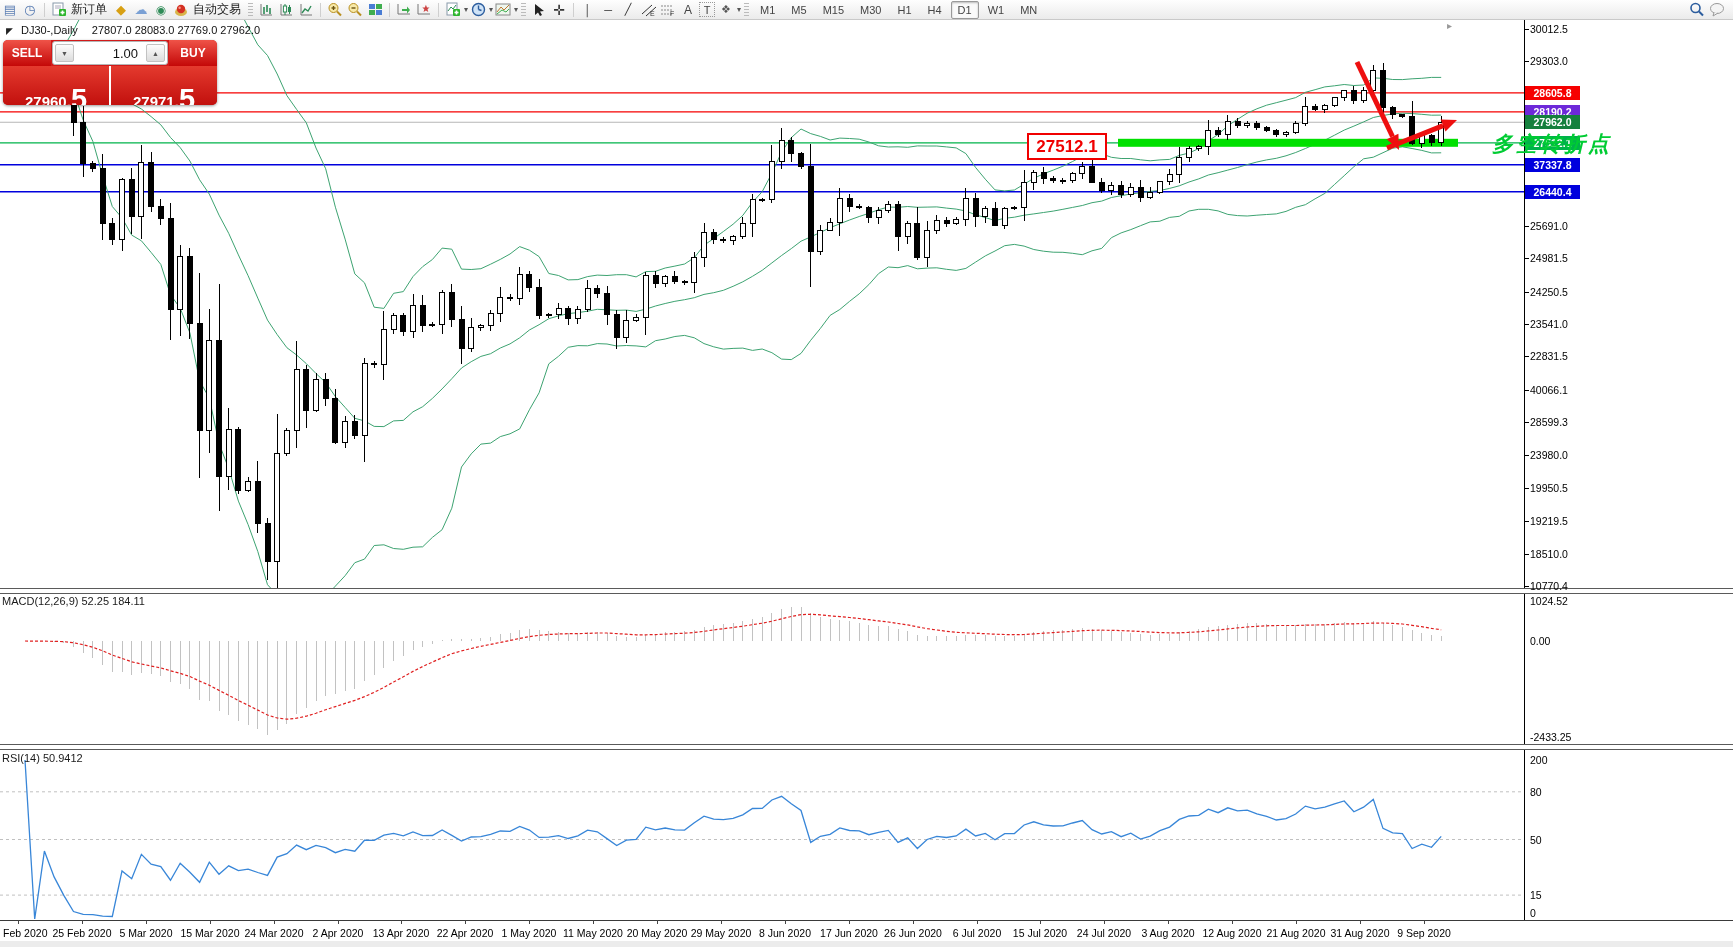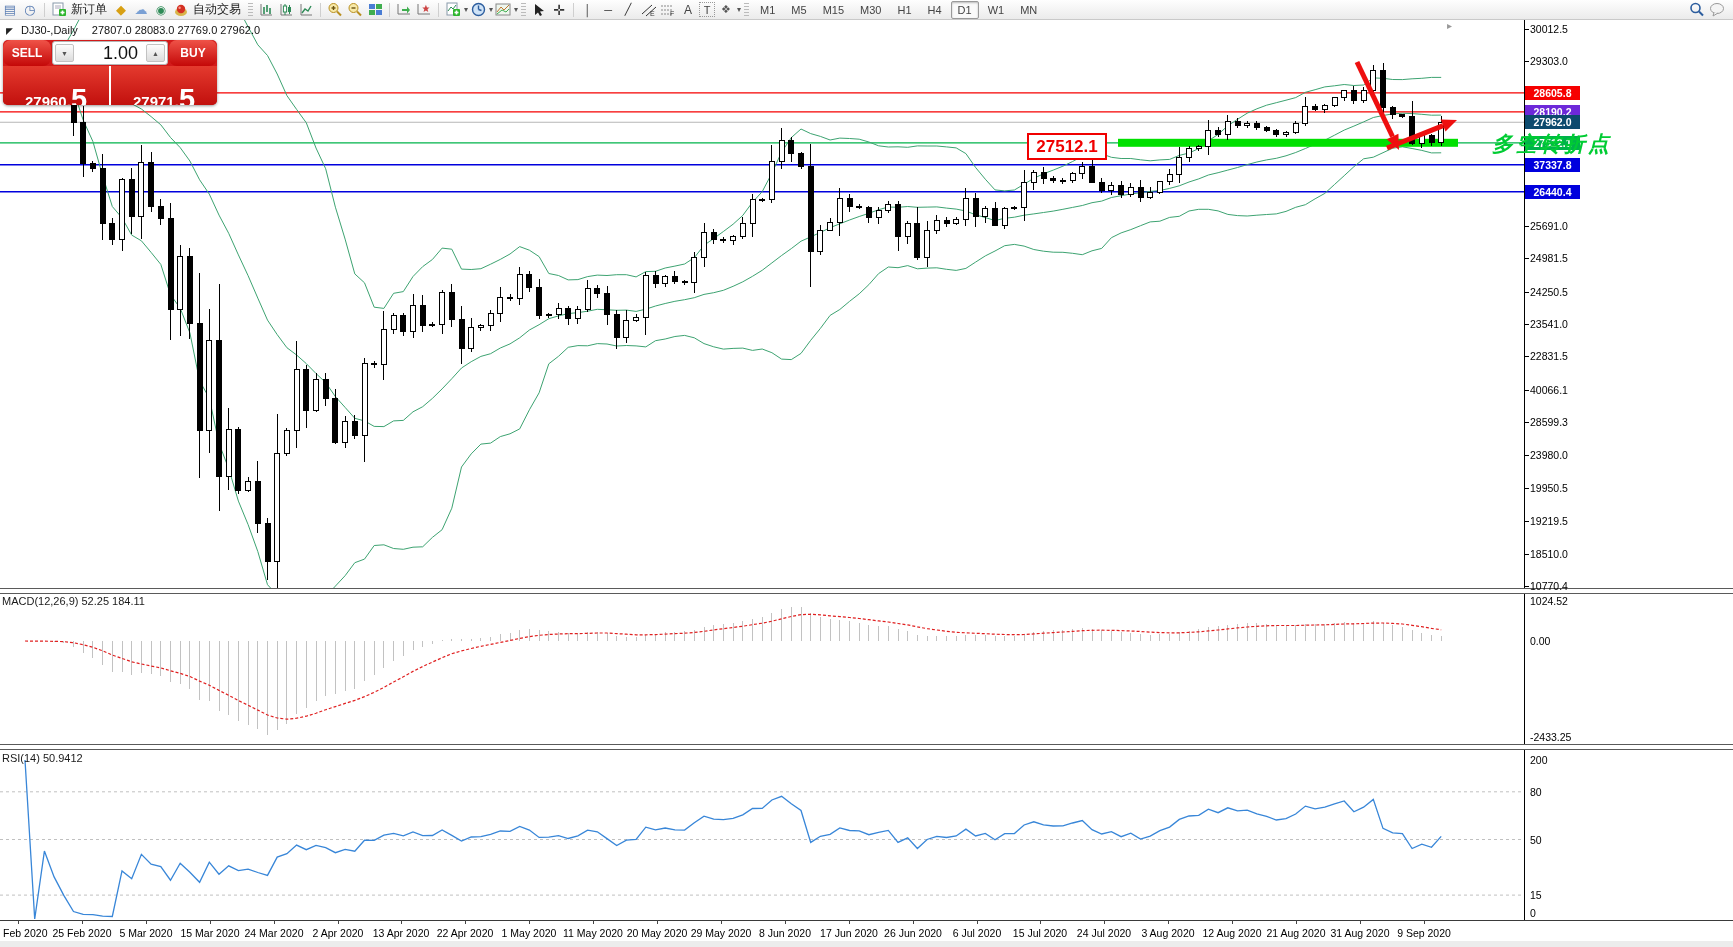--- a/index.html
+++ b/index.html
@@ -23,27 +23,27 @@
   .tb-right{margin-left:auto;display:flex;align-items:center;padding-right:6px;}
   
   #chart-title{position:absolute;left:21px;top:24px;font-size:11px;color:#111;z-index:20;}
   #panel-toggle{position:absolute;left:6px;top:26px;font-size:9px;color:#222;z-index:21;}
   #scroll-marker{position:absolute;left:1447px;top:20px;font-size:10px;color:#999;z-index:5;}
   
   #trade-panel{position:absolute;left:3px;top:40px;width:214px;height:65px;z-index:30;
     border-radius:5px;box-shadow:0 1px 3px rgba(0,0,0,.4);overflow:hidden;background:#d21a1a;}
   #tp-row1{position:absolute;left:0;top:0;width:214px;height:26px;display:flex;}
   .tp-btn{flex:0 0 48px;background:linear-gradient(#ef5348,#c40808);color:#fff;
-    font-size:12px;font-weight:bold;display:flex;align-items:center;justify-content:center;border-radius:8px;}
+    font-size:12px;font-weight:bold;display:flex;align-items:center;justify-content:center;}
   #tp-vol{flex:1;background:#fff;border:1px solid #b5b5b5;border-radius:3px;margin:1px;
     display:flex;align-items:stretch;}
   #tp-vol .spin{width:17px;background:linear-gradient(#fdfdfd,#dcdcdc);border:1px solid #c2c2c2;
     border-radius:2px;margin:2px;font-size:7px;color:#555;display:flex;align-items:center;justify-content:center;}
   #tp-vol .val{flex:1;display:flex;align-items:center;justify-content:flex-end;padding-right:6px;
-    font-size:18px;color:#111;}
+    font-size:13px;color:#111;}
   #tp-row2{position:absolute;left:0;top:26px;width:214px;height:49px;display:flex;justify-content:space-between;}
   .tp-price{flex:1;background:linear-gradient(#e43a2e,#b90505);color:#fff;display:flex;
     align-items:flex-end;justify-content:center;padding-bottom:3px;}
   .tp-price:first-child{border-right:2px solid #fff;}
   .px-small{font-size:15px;font-weight:bold;line-height:20px;}
   .px-big{font-size:29px;font-weight:bold;line-height:25px;}
   
   .pane-sep{position:absolute;left:0;width:1733px;height:4px;background:#fff;
     border-top:1px solid #5a5a5a;border-bottom:1px solid #5a5a5a;z-index:15;}
   #axis-line{position:absolute;left:1524px;top:19px;width:1px;height:901px;background:#000;z-index:14;}
@@ -798,21 +798,21 @@
       <div class="y-tickmark" style="top:488px"></div>
       <div class="y-tick" style="top:482px">19950.5</div>
       <div class="y-tickmark" style="top:521px"></div>
       <div class="y-tick" style="top:515px">19219.5</div>
       <div class="y-tickmark" style="top:554px"></div>
       <div class="y-tick" style="top:548px">18510.0</div>
       <div class="y-tickmark" style="top:586px"></div>
       <div class="y-tick" style="top:580px">10770.4</div>
       <div class="badge" style="top:86px;background:#f60000">28605.8</div>
       <div class="badge" style="top:105px;background:#6d28d9">28190.2</div>
-      <div class="badge" style="top:115px;background:#0c4a6e">27962.0</div>
+      <div class="badge" style="top:115px;background:#15803d">27962.0</div>
       <div class="badge" style="top:136px;background:#00b34a">27512.1</div>
       <div class="badge" style="top:158px;background:#0000dd">37337.8</div>
       <div class="badge" style="top:185px;background:#0000dd">26440.4</div>
       <div class="y-tick" style="top:595px">1024.52</div>
       <div class="y-tick" style="top:635px">0.00</div>
       <div class="y-tick" style="top:731px">-2433.25</div>
       <div class="y-tick" style="top:754px">200</div>
       <div class="y-tick" style="top:786px">80</div>
       <div class="y-tick" style="top:834px">50</div>
       <div class="y-tick" style="top:889px">15</div>

